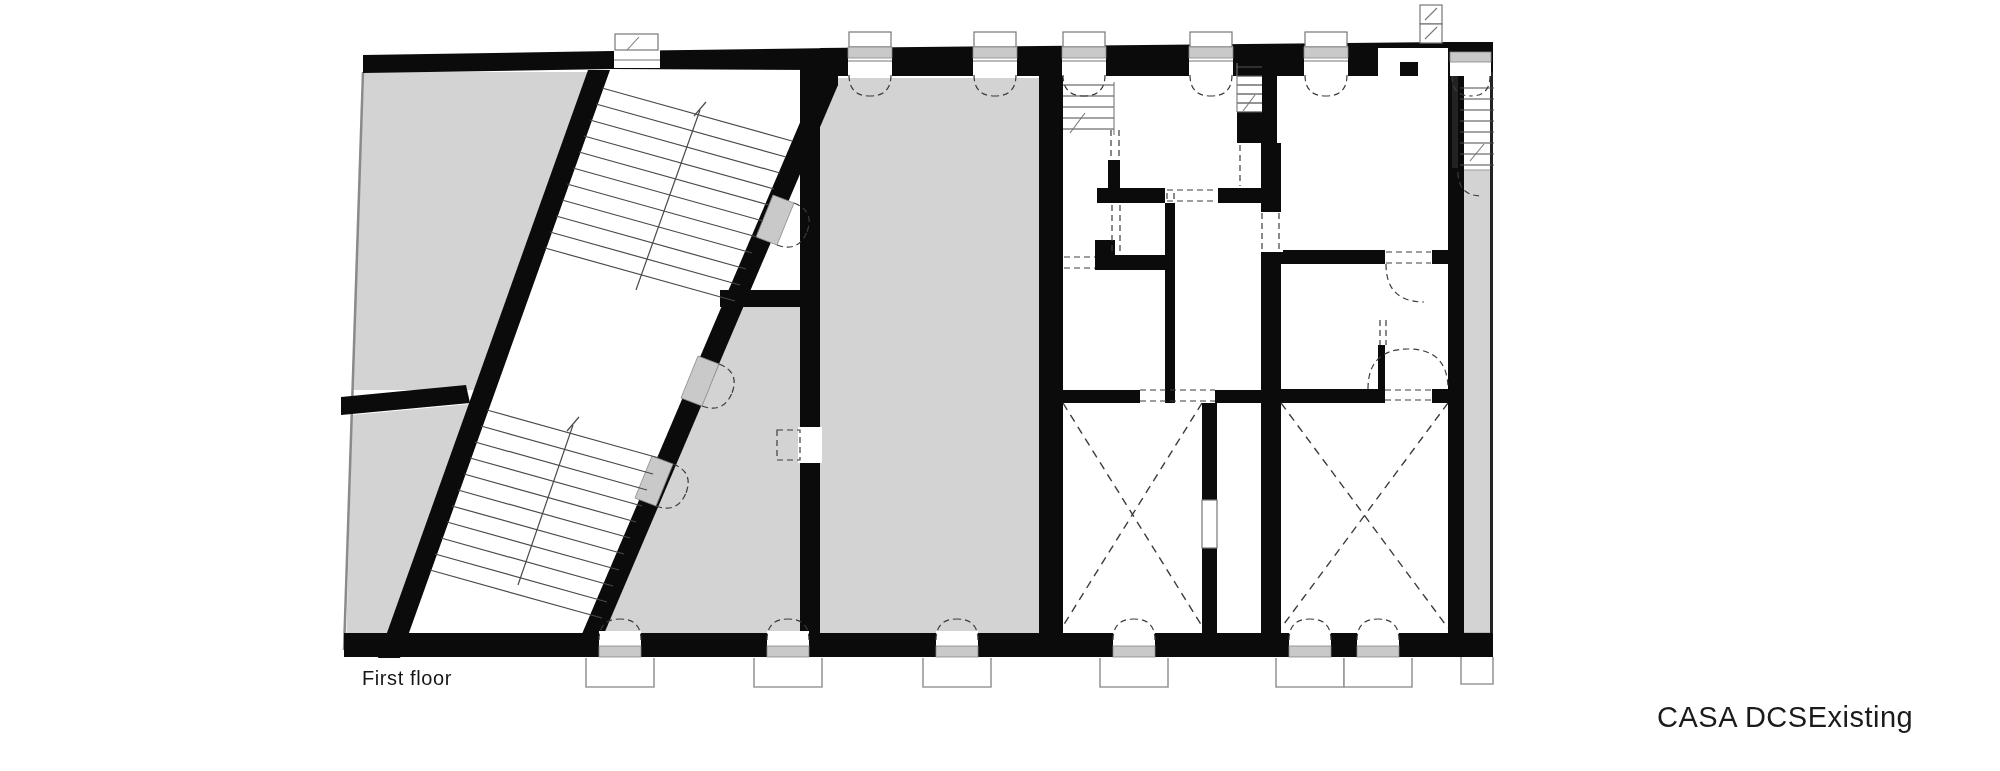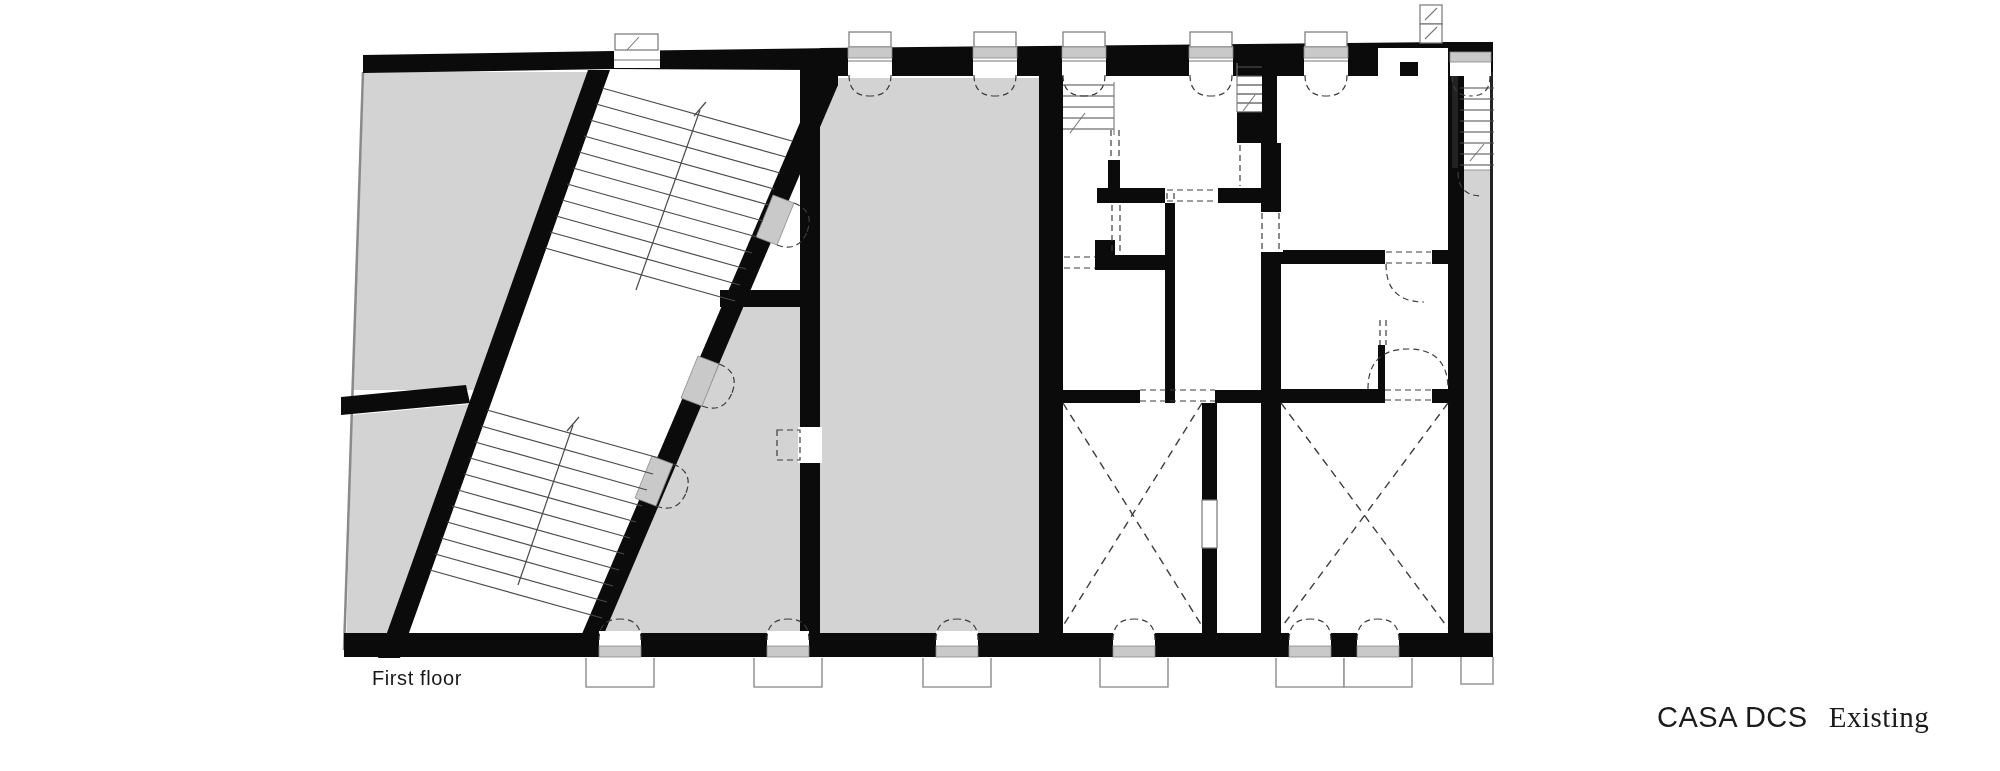--- a/index.html
+++ b/index.html
@@ -1,23 +1,23 @@
 <!DOCTYPE html>
 <html><head>
 <meta charset="utf-8">
 <style>
   html,body{margin:0;padding:0;background:#ffffff;}
   .stage{position:relative;width:2000px;height:771px;background:#ffffff;overflow:hidden;
          font-family:"Liberation Sans", sans-serif;}
   .stage svg{position:absolute;left:0;top:0;}
-  .label-floor{position:absolute;left:372px;top:667px;font-size:20px;letter-spacing:0.6px;
+  .label-floor{position:absolute;left:362px;top:667px;font-size:20px;letter-spacing:0.6px;
                color:#161616;white-space:nowrap;}
   .label-title{position:absolute;left:1657px;top:701px;font-size:29px;color:#1b1b1b;white-space:nowrap;}
   .label-title .proj{font-weight:400;letter-spacing:0.5px;}
-  .label-title .var{font-weight:400;margin-left:21px;letter-spacing:0.5px;font-family:Liberation Serif, serif;}
+  .label-title .var{font-weight:400;margin-left:0;letter-spacing:0.5px;}
 </style>
 </head>
 <body>
 
 <div class="stage">
   <svg id="plan-svg" width="2000" height="771" viewBox="0 0 2000 771" xmlns="http://www.w3.org/2000/svg">
       <polygon points="364,72 588,72 474,390 352,390" fill="#d3d3d3" stroke="none"></polygon>
       <polygon points="352,415 470,404 383,650 346,650" fill="#d3d3d3" stroke="none"></polygon>
       <polygon points="743,307 820,307 820,633 604,633" fill="#d3d3d3" stroke="none"></polygon>
       <rect x="820" y="78" width="219" height="555" fill="#d3d3d3" stroke="none"></rect>

